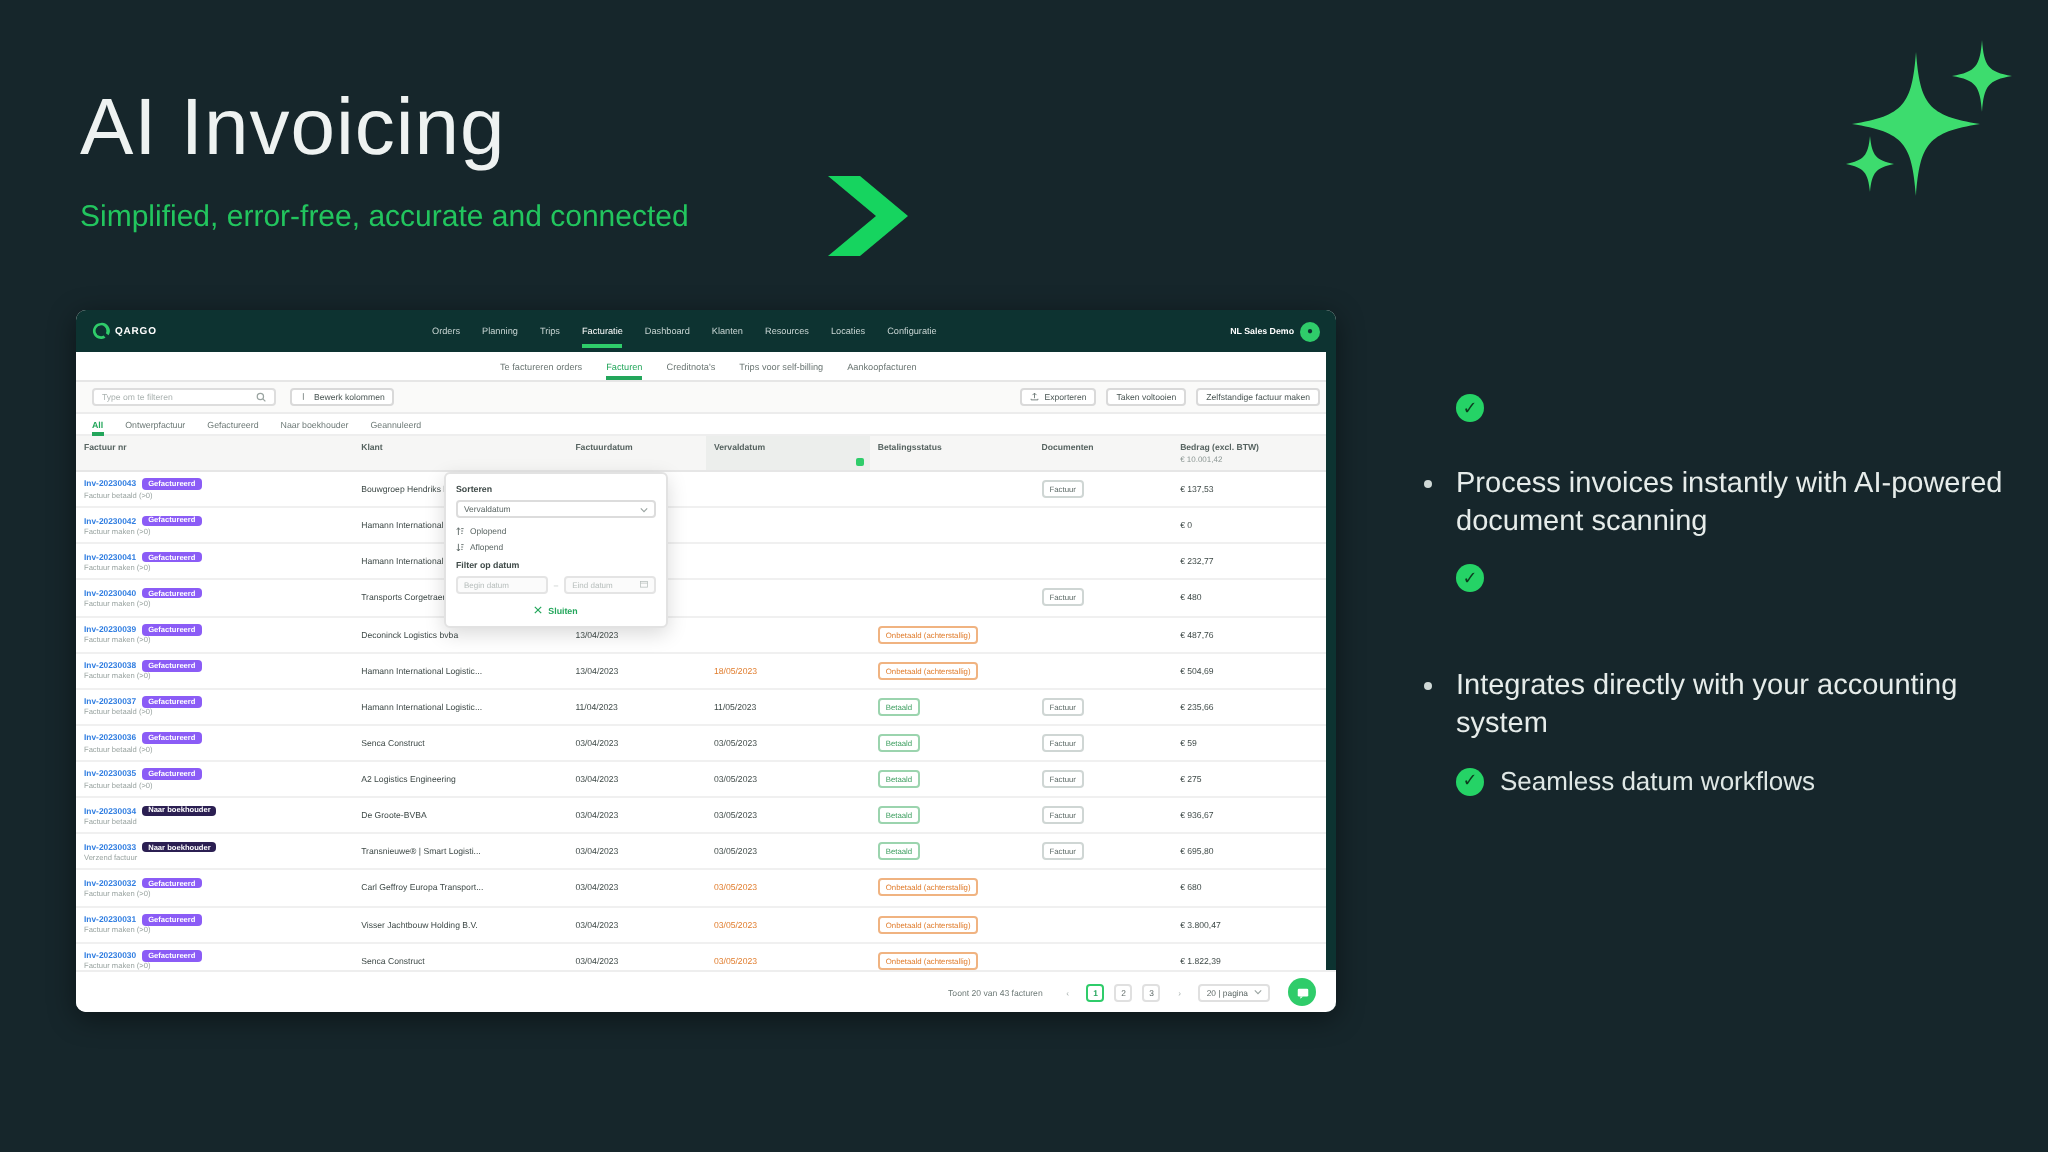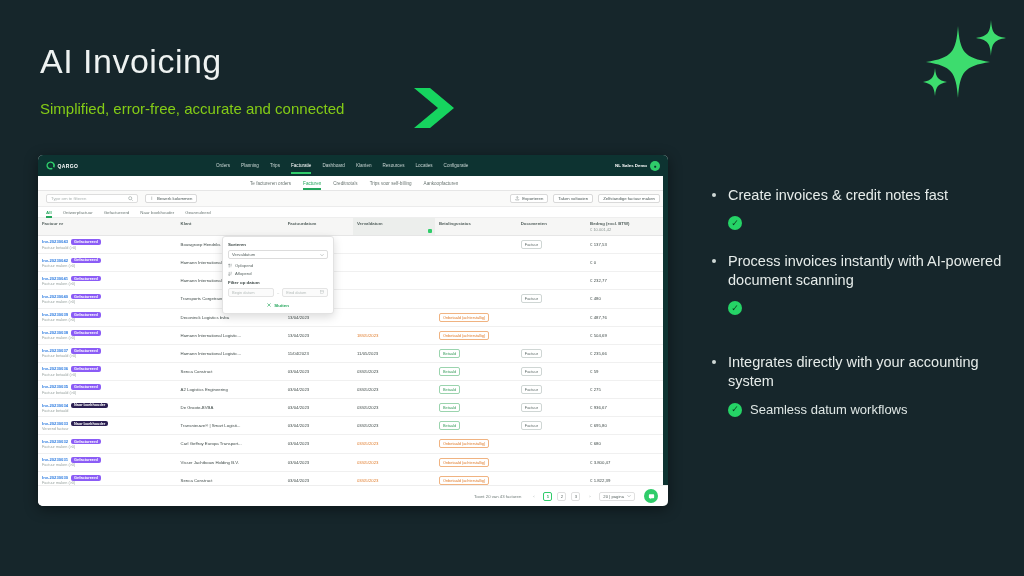--- a/index.html
+++ b/index.html
@@ -10,26 +10,26 @@
     overflow: hidden;
   }
   #slide {
     position: absolute; left: 0; top: 0;
     width: 1024px; height: 576px;
     background: #16262b;
   }
   
   .headline {
     position: absolute; left: 40px; top: 42px;
-    font-size: 34px; font-weight: 400; color: #eef2f1;
+    font-size: 40px; font-weight: 400; color: #eef2f1;
     letter-spacing: 0.5px;
   }
   .subhead {
     position: absolute; left: 40px; top: 100px;
-    font-size: 15px; color: #84cc16; font-weight: 400;
+    font-size: 15px; color: #22c55e; font-weight: 400;
   }
   .chevron-mark {
     position: absolute; left: 408px; top: 82px;
     width: 52px; height: 52px;
   }
   
   .sparkles { position: absolute; right: 14px; top: 18px; width: 100px; height: 90px; }
   
   .bullets { position: absolute; left: 708px; top: 186px; width: 300px; }
   .bgroup { margin-bottom: 22px; }
@@ -214,24 +214,20 @@
   <div class="headline">AI Invoicing</div>
   <div class="subhead">Simplified, error-free, accurate and connected</div>
   <div class="chevron-mark">
     <svg width="52" height="52" viewBox="0 0 52 52" aria-hidden="true">
       <path d="M6 6 L30 26 L6 46 L22 46 L46 26 L22 6 Z" fill="#16d45f"></path>
     </svg>
   </div>
 
   <div class="bullets">
     <div class="bgroup">
-      <div class="bmain">
-        <span class="dot"></span>
-        <span>Create invoices &amp; credit notes fast</span>
-      </div>
       <div class="bsub">
         <span class="check">✓</span>
       </div>
     </div>
     <div class="bgroup" style="margin-top:18px;">
       <div class="bmain">
         <span class="dot"></span>
         <span>Process invoices instantly with AI-powered document scanning</span>
       </div>
       <div class="bsub">

